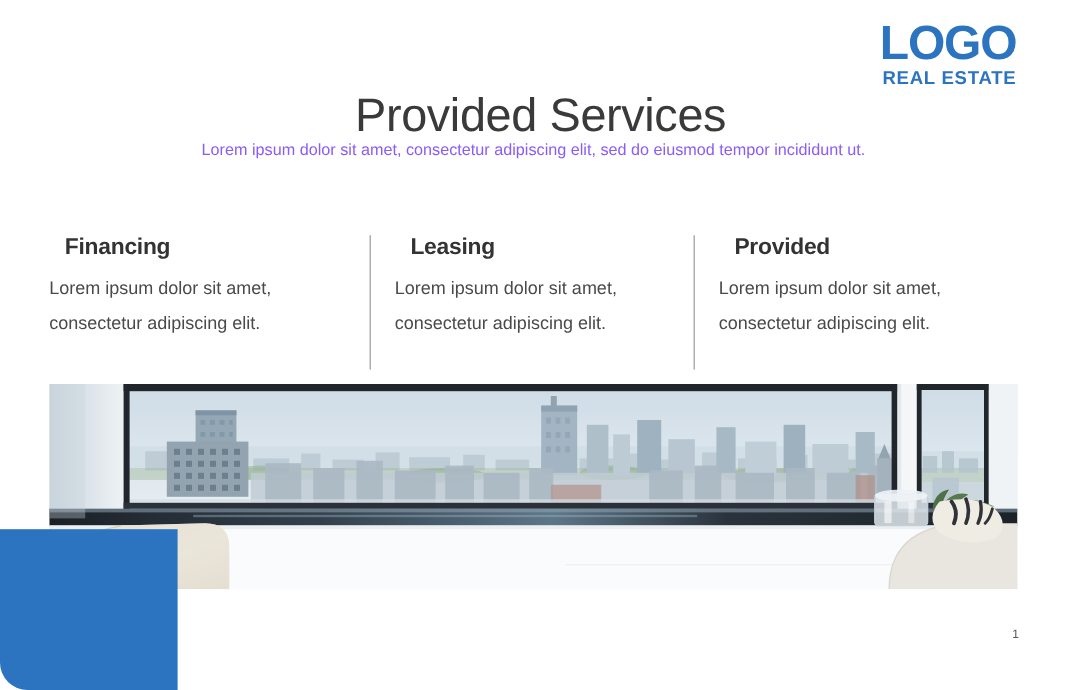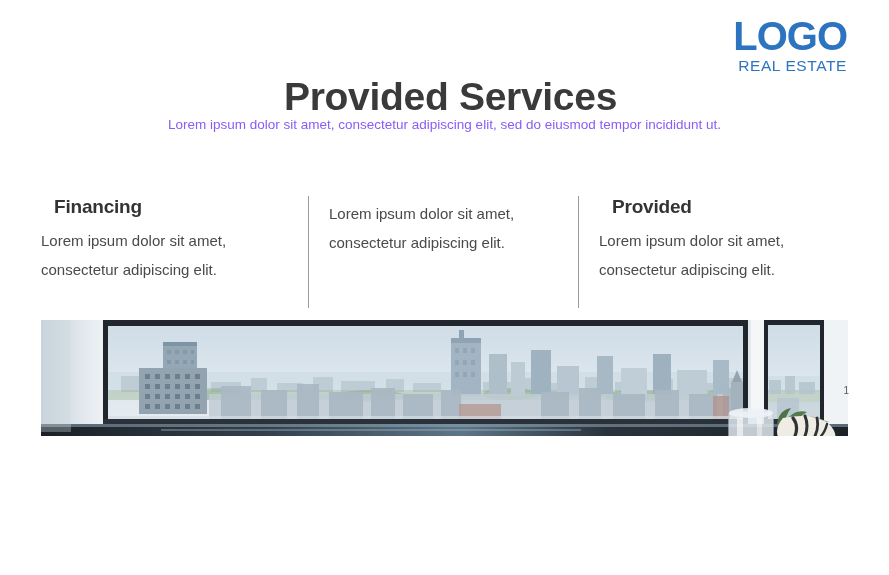--- a/index.html
+++ b/index.html
@@ -11,58 +11,59 @@
     height: 575px;
     background: #ffffff;
     font-family: "Liberation Sans", sans-serif;
     overflow: hidden;
     position: relative;
   }
   .slide {
     position: absolute;
     inset: 0;
     width: 889px;
-    height: 436px;
+    height: 575px;
     background: #ffffff;
     overflow: hidden;
+    border-radius: 23px;
   }
 
   
   .logo-block {
     position: absolute;
     right: 42px;
     top: 16px;
     text-align: right;
     line-height: 1;
   }
   .logo-main {
     font-size: 40px;
     font-weight: bold;
     color: #2d74c0;
     letter-spacing: -1px;
     display: block;
   }
   .logo-sub {
     font-size: 15.5px;
-    font-weight: normal;
+    font-weight: bold;
     color: #2d74c0;
     letter-spacing: 0.6px;
     display: block;
     margin-top: 2px;
   }
 
   
   .title {
     position: absolute;
     left: 12px;
     right: 0;
     top: 75px;
     text-align: center;
     font-size: 39px;
-    font-weight: bold;
+    font-weight: normal;
     color: #3a3a3a;
     letter-spacing: -0.3px;
   }
   .subtitle {
     position: absolute;
     left: 0;
     right: 0;
     top: 117px;
     text-align: center;
     font-size: 13.5px;
@@ -150,20 +151,21 @@
   <div class="subtitle">Lorem ipsum dolor sit amet, consectetur adipiscing elit, sed do eiusmod tempor incididunt ut.</div>
 
   <div class="columns">
 
     <div class="col">
       <h3 class="col-title">Financing</h3>
       <p class="col-body">Lorem ipsum dolor sit amet, consectetur adipiscing elit.</p>
     </div>
 
     <div class="col divided">
+      <h3 class="col-title">Leasing</h3>
       <p class="col-body">Lorem ipsum dolor sit amet, consectetur adipiscing elit.</p>
     </div>
 
     <div class="col divided">
       <h3 class="col-title">Provided</h3>
       <p class="col-body">Lorem ipsum dolor sit amet, consectetur adipiscing elit.</p>
     </div>
 
   </div>
 

